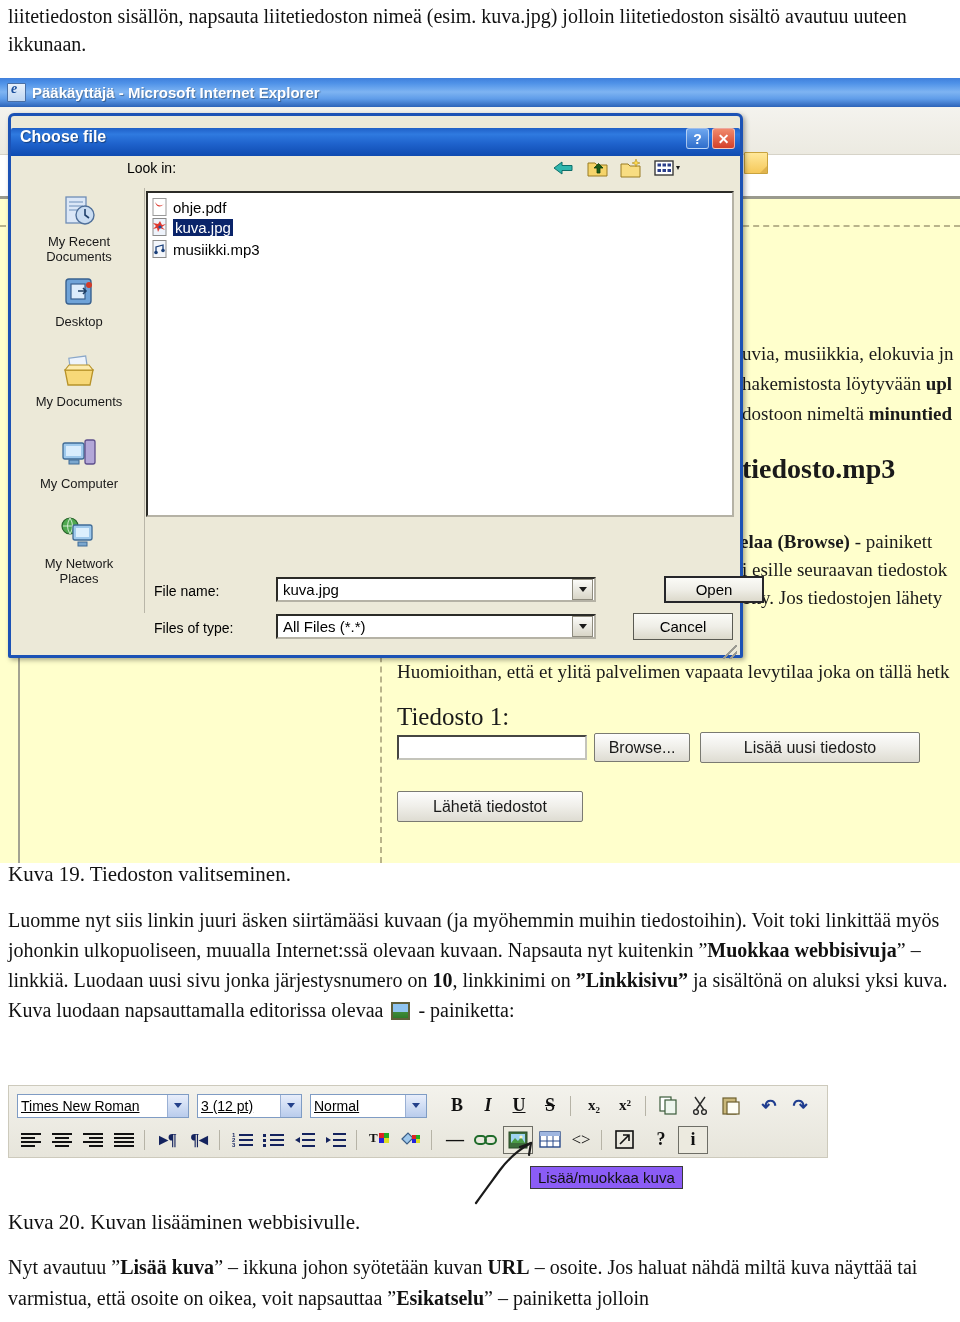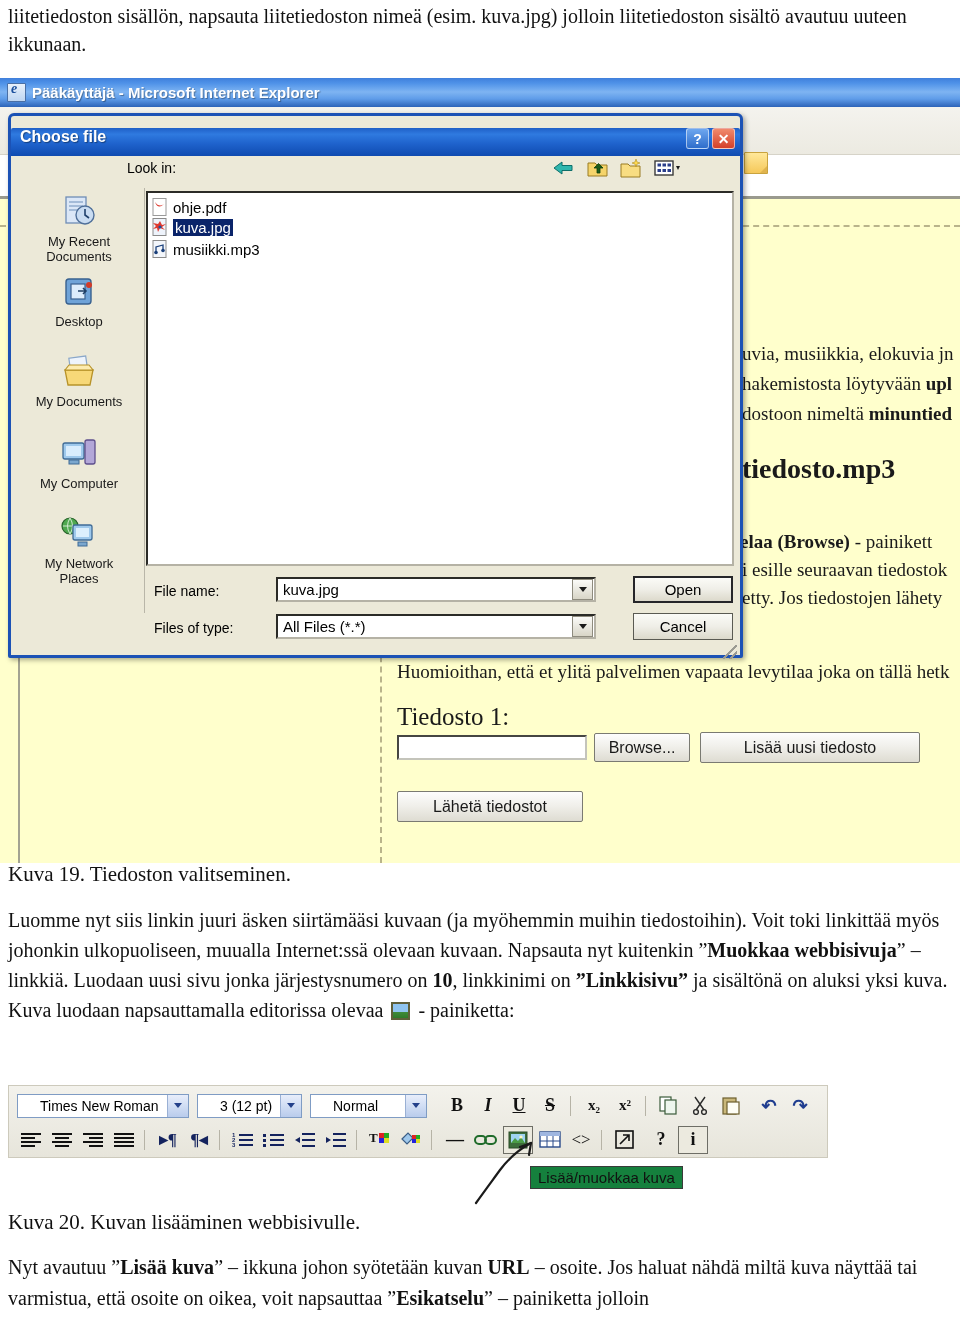--- a/index.html
+++ b/index.html
@@ -237,21 +237,21 @@
     font-family:"Liberation Sans", sans-serif;
     font-size:13px; color:#1a1a1a; line-height:15px;
   }
   .place-ico {
     width:40px;height:37px;margin:0 auto 2px auto;position:relative;
   }
 
   
   .filelist {
     position:absolute; left:135px; top:45px;
-    width:588px; height:375px;
+    width:588px; height:326px;
     background:#ffffff;
     border:2px inset #b5b2a5;
     border-top-color:#7f7f76;border-left-color:#7f7f76;
     box-sizing:border-box;
   }
   .file-item {
     position:absolute; left:4px;
     height:20px; display:flex; align-items:center;
     font-family:"Liberation Sans", sans-serif;
     font-size:15px; color:#000;
@@ -280,21 +280,21 @@
   }
   .dlg-action {
     position:absolute;
     background: linear-gradient(to bottom,#fbfbf7 0%, #efeee7 50%, #dcd9cb 100%);
     border:1px solid #5a5a52;
     box-sizing:border-box;
     display:flex;align-items:center;justify-content:center;
     font-family:"Liberation Sans", sans-serif;
     font-size:15px;color:#000;
   }
-  .dlg-action.default { border:2px solid #26262a; }
+  .dlg-action.default { border:2px solid #26262a;margin-left:31px; }
   .dlg-grip {
     position:absolute; right:3px; bottom:2px; width:14px;height:14px;
     background:
       linear-gradient(135deg, transparent 46%, #9a9a92 46%, #9a9a92 56%, transparent 56%),
       linear-gradient(135deg, transparent 70%, #9a9a92 70%, #9a9a92 80%, transparent 80%);
   }
 
   
   .caption {
     position:absolute;
@@ -338,21 +338,21 @@
   .etb-row.r2 { top:37px; }
   .etb-select {
     height:24px; background:#fff;
     border:1px solid #7f9cc4;
     box-sizing:border-box;
     display:flex; align-items:center;
     margin-left:8px;
     font-family:"Liberation Sans", sans-serif;
     font-size:14px; color:#000;
   }
-  .etb-select .sv { margin-left:22px; white-space:nowrap; }
+  .etb-select .sv { margin-left:3px; white-space:nowrap;text-decoration:underline; }
   .etb-select .sarrow {
     margin-left:auto; width:20px;height:100%;
     background:linear-gradient(to bottom,#e8eefb,#b9ccec);
     border-left:1px solid #9ab0d4;
     display:flex;align-items:center;justify-content:center;
   }
   .etb-select .sarrow::after{
     content:""; border-width:5px 4px 0 4px;border-style:solid;
     border-color:#23408a transparent transparent transparent;
   }
@@ -360,21 +360,21 @@
     width:28px;height:26px;margin-left:3px;
     display:flex;align-items:center;justify-content:center;
     font-family:"Liberation Serif", serif;
     font-size:18px; font-weight:bold; color:#111;
     position:relative; flex:0 0 auto;
   }
   .etb-sep { width:1px;height:20px;background:#b6b3a6;margin:0 6px; flex:0 0 auto;}
   .etb-ico.boxed { border:1px solid #6e6e66; background:#eceadf; }
   .tooltip {
     position:absolute; left:522px; top:81px;
-    background:#15803d; border:1px solid #3a3a3a;
+    background:#8b5cf6; border:1px solid #3a3a3a;
     padding:2px 7px;
     font-family:"Liberation Sans", sans-serif;
     font-size:15px; color:#111; white-space:nowrap;
   }
   .arrow-svg { position:absolute; left:460px; top:52px; }
 </style>
 </head>
 <body>
 
 <div id="intro-para" class="doc-para">liitetiedoston sisällön, napsauta liitetiedoston nimeä (esim. kuva.jpg) jolloin liitetiedoston sisältö avautuu uuteen ikkunaan.</div>

